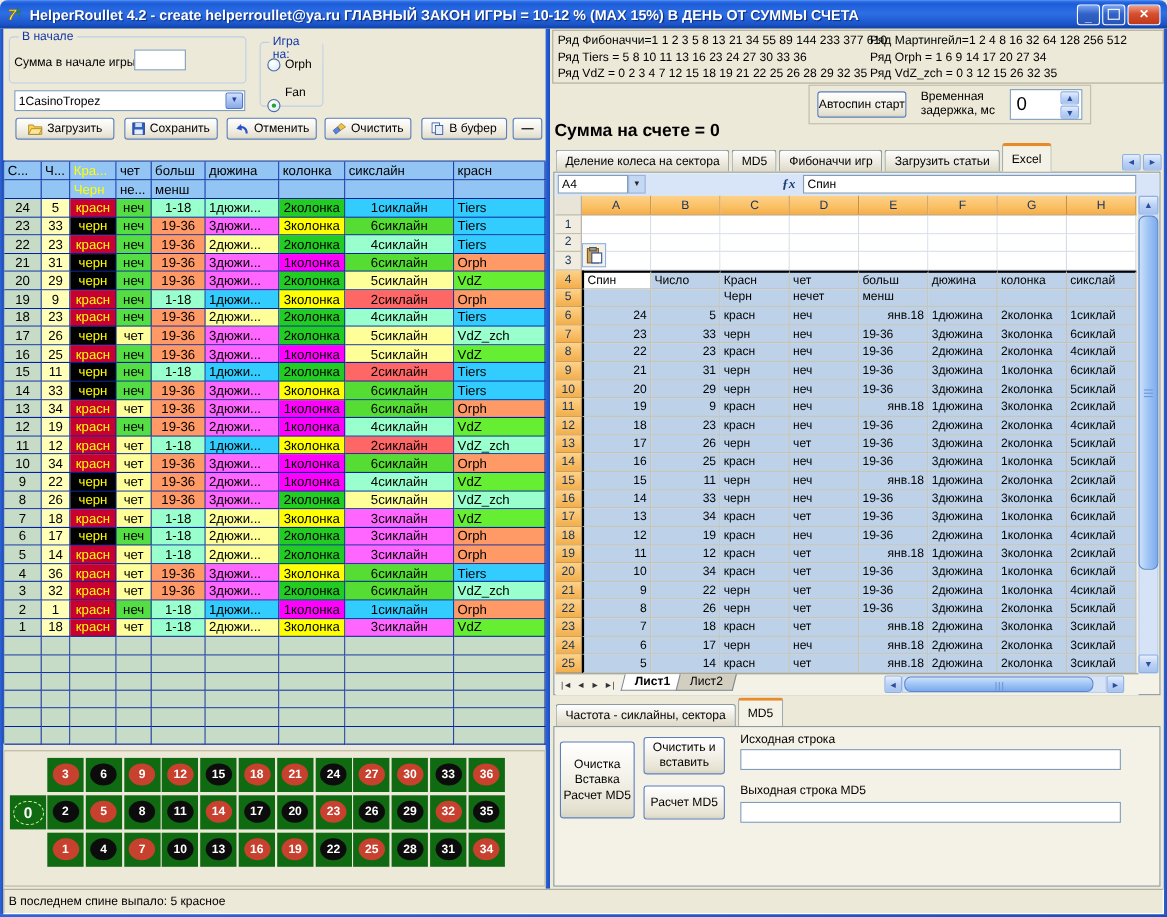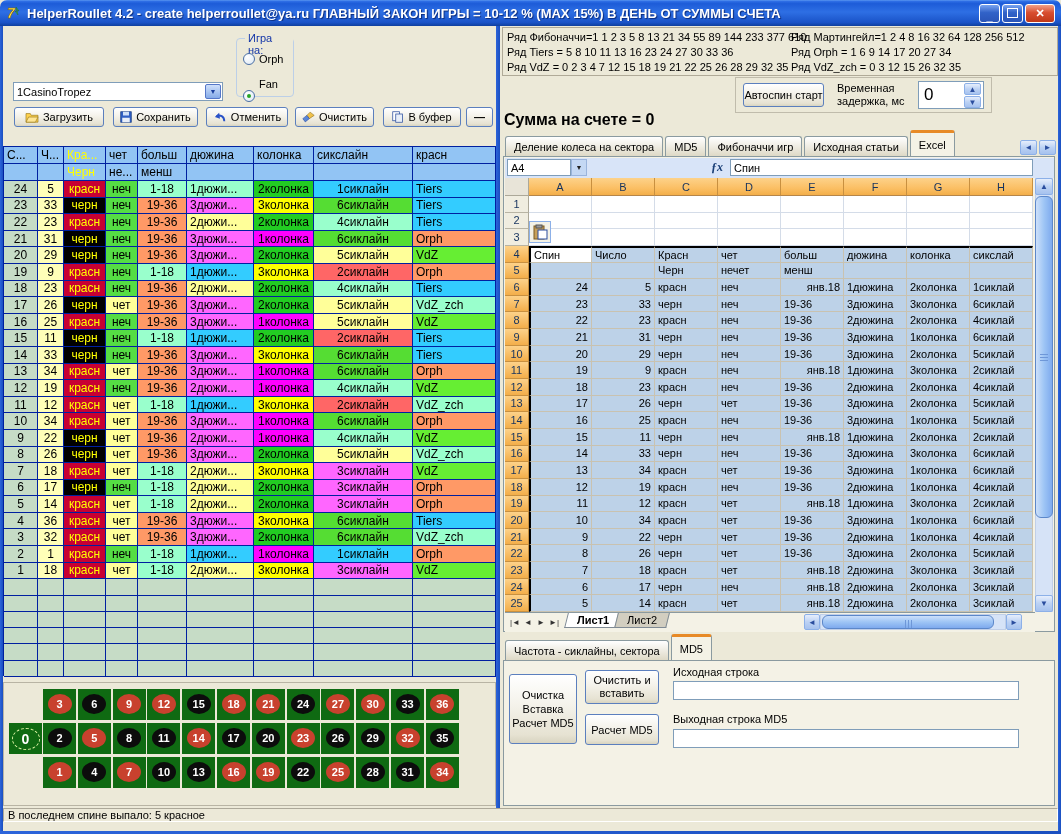--- a/index.html
+++ b/index.html
@@ -83,20 +83,25 @@
     <div class="winbtn close">
         <span>✕</span>
       </div>
   </div>
 
   <div class="abs frame" style="left:0;top:26px;width:3px;height:805px;"></div>
   <div class="abs frame" style="left:1058px;top:26px;width:3px;height:805px;"></div>
   <div class="abs frame" style="left:0;top:831px;width:1061px;height:3px;"></div>
   <div class="abs frame" style="left:496px;top:26px;width:4px;height:782px;"></div>
 
+  <div class="abs groupbox" style="left:8px;top:33px;width:216px;height:43px;">
+    <span class="grouplabel">В начале</span>
+    <span class="abs lbl" style="left:4px;top:17px;">Сумма в начале игры</span>
+    <input class="abs field" style="left: 113px; top: 11px; width: 47px; height: 19px;" value="">
+  </div>
 
   <div class="abs groupbox" style="left:236px;top:38px;width:58px;height:59px;">
     <span class="grouplabel">Игра на:</span>
     <div class="abs radio" style="left:6px;top:14px;"></div>
     <span class="abs lbl" style="left:22px;top:14px;">Orph</span>
     <div class="abs radio sel" style="left:6px;top:39px;"></div>
     <span class="abs lbl" style="left:22px;top:39px;">Fan</span>
   </div>
 
   <div class="abs field" style="left:13px;top:82px;width:210px;height:19px;padding-right:18px;display:flex;align-items:center;">
@@ -608,21 +613,21 @@
         <div class="rnum" style="background: rgb(200, 65, 46);">36</div>
       </div>
       <div class="rcell" style="left: 421.8px; top: 40px; width: 33px; height: 31px;">
         <div class="rnum" style="background: rgb(12, 12, 12);">35</div>
       </div>
       <div class="rcell" style="left: 421.8px; top: 74px; width: 33px; height: 31px;">
         <div class="rnum" style="background: rgb(200, 65, 46);">34</div>
       </div>
     </div>
 
-  <div class="abs statusbar" style="left:3px;top:808px;width:1055px;height:14px;">
+  <div class="abs statusbar" style="left:3px;top:808px;width:1055px;height:23px;">
     <span>В последнем спине выпало: 5 красное</span>
   </div>
 
   <div class="abs" style="left:502px;top:27px;width:556px;height:49px;border:1px solid #b0aa98;">
     <div id="series-left" class="abs" style="left:4px;top:2px;">
         <div style="font-size: 11px; line-height: 15px; white-space: nowrap;">Ряд Фибоначчи=1 1 2 3 5 8 13 21  34 55 89 144 233 377 610</div>
         <div style="font-size: 11px; line-height: 15px; white-space: nowrap;">Ряд Tiers = 5 8 10 11 13 16 23 24 27 30 33 36</div>
         <div style="font-size: 11px; line-height: 15px; white-space: nowrap;">Ряд VdZ = 0 2 3 4 7 12 15 18 19 21 22 25 26 28 29 32 35</div>
       </div>
     <div id="series-right" class="abs" style="left:288px;top:2px;">
@@ -650,21 +655,21 @@
         </div>
     </div>
   </div>
 
   <div class="abs" style="left:504px;top:111px;font-size:16px;font-weight:bold;">Сумма на счете = 0</div>
 
   <div id="main-tabs" class="abs tabrow" style="left:505px;top:133px;height:23px;">
       <div class="tab">Деление колеса на сектора</div>
       <div class="tab">MD5</div>
       <div class="tab">Фибоначчи игр</div>
-      <div class="tab">Исходная статьи</div>
+      <div class="tab">Загрузить статьи</div>
       <div class="tab active">Excel</div>
     </div>
   <div class="abs sbtn" style="left:1020px;top:140px;width:17px;height:15px;">
       <span>◄</span>
     </div>
   <div class="abs sbtn" style="left:1039px;top:140px;width:17px;height:15px;">
       <span>►</span>
     </div>
 
   <div id="excel-panel" class="abs xl-panel" style="left:503px;top:156px;width:552px;height:476px;">

